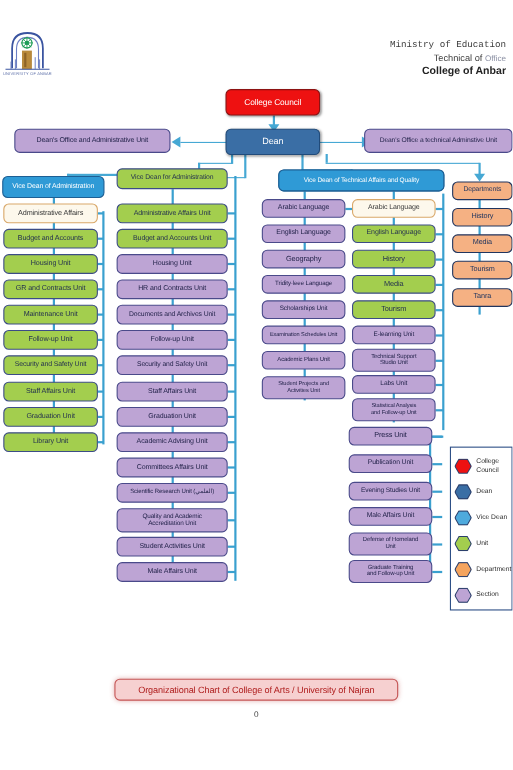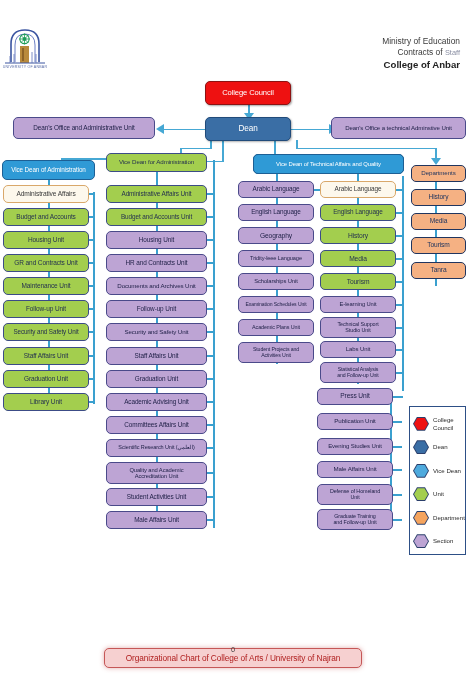--- a/index.html
+++ b/index.html
@@ -87,21 +87,21 @@
   .arr-left  { border-top: 5px solid transparent; border-bottom: 5px solid transparent; border-right: 8px solid #46a8d4; }
   .arr-right { border-top: 5px solid transparent; border-bottom: 5px solid transparent; border-left: 8px solid #46a8d4; }
 
   
   #hdr {
     position: absolute; right: 6px; top: 36px;
     text-align: right; z-index: 6;
     color: #3b3b3b;
   }
   #hdr div { line-height: 1.35; }
-  .hdr1 { font-size: 8.4px; }
+  .hdr1 { font-size: 8.4px; font-family: Liberation Mono, monospace; }
   .hdr2 { font-size: 8.4px; }
   .hdr3 { font-size: 9.6px; font-weight: bold; color: #222; }
   .hdr-faint { color: #8a8fa3; font-size: 7.4px; }
 
   
   #logo { position: absolute; left: 2px; top: 22px; width: 46px; height: 46px; z-index: 6; }
   #logo .lbl { position:absolute; bottom:-1px; left:0; width:46px; text-align:center; font-size:3.6px; color:#5b6ea8; letter-spacing:.2px; }
 
   
   #legend {
@@ -147,21 +147,21 @@
       <circle cx="22.5" cy="17" r="2" fill="#1f9d58"></circle>
       <path d="M22.5 11.5 L22.5 22.5 M17 17 L28 17 M18.6 13.1 L26.4 20.9 M26.4 13.1 L18.6 20.9" stroke="#1f9d58" stroke-width="0.8"></path>
       <path d="M3 41 L43 41" stroke="#3a54a0" stroke-width="1"></path>
       <path d="M30 30 L30 41 M34 32 L34 41 M12 32 L12 41 M8 34 L8 41" stroke="#5d72b8" stroke-width="0.8"></path>
     </svg>
     <div class="lbl">UNIVERSITY OF ANBAR</div>
   </div>
 
   <div id="hdr">
     <div class="hdr1">Ministry of Education</div>
-    <div class="hdr2"><span>Contracts of </span><span class="hdr-faint">Staff</span></div>
+    <div class="hdr2"><span>Technical of </span><span class="hdr-faint">Office</span></div>
     <div class="hdr3">College of Anbar</div>
   </div>
 
   <div class="ln lnv ln-thick" style="left:248px; top:105px; height:11px;"></div>
   <div class="arrow arr-down" style="left:243.5px; top:113px;"></div>
 
   <div class="ln lnh ln-thick" style="left:164px; top:128.5px; width:45px;"></div>
   <div class="arrow arr-left" style="left:156px; top:124px;"></div>
 
   <div class="ln lnh ln-thick" style="left:288px; top:128.5px; width:44px;"></div>
@@ -474,18 +474,18 @@
     </div>
     <div class="lg-row">
       <div class="hexwrap">
         <div class="outer"></div>
           <div class="inner" style="background:#bda4d4;"></div>
       </div>
       <div class="lg-lbl">Section</div>
     </div>
   </div>
 
-  <div class="node n-pinkttl ttl-node" style="left:104px; top:648px; width:258px; height:20px;">
+  <div class="node n-pinkttl ttl-node" style="left:104px; top:617px; width:258px; height:20px;">
     <span>Organizational Chart of College of Arts / University of Najran</span>
   </div>
   <div id="footer-num">0</div>
 
 </div>
 
 </body></html>

